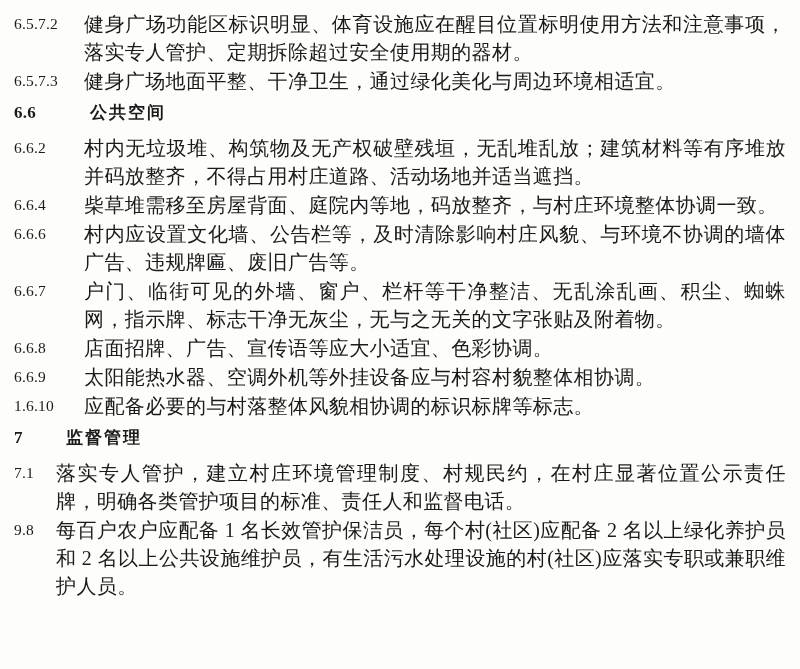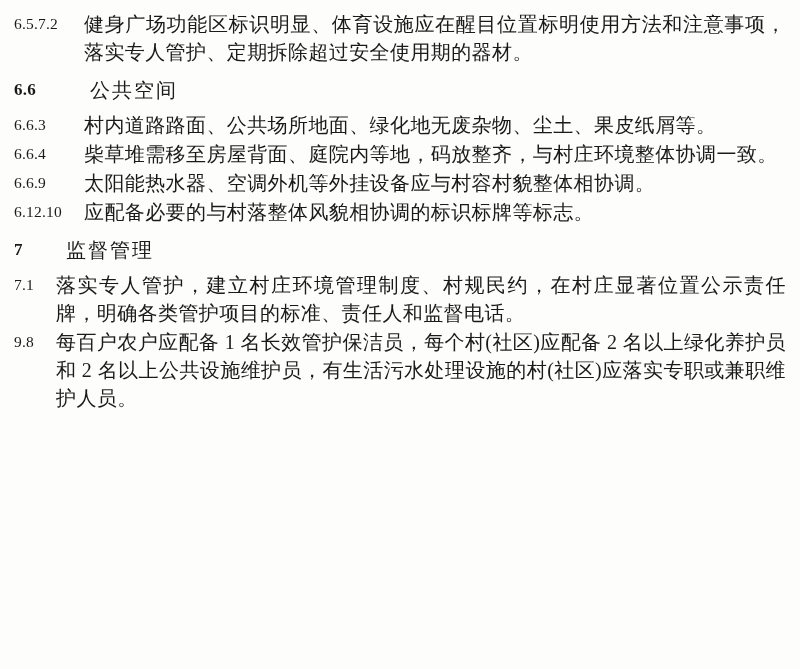--- a/index.html
+++ b/index.html
@@ -38,66 +38,82 @@
     flex: 1 1 auto;
     font-size: 20px;
     line-height: 28px;
     letter-spacing: 0.4px;
     text-align: justify;
     text-justify: inter-ideograph;
   }
   .heading {
     display: flex;
     align-items: flex-start;
-    margin-top: 9px;
+    margin-top: 3px;
     margin-bottom: 6px;
   }
   .heading .num {
     font-size: 17px;
     font-weight: bold;
     line-height: 30px;
     padding-right: 14px;
   }
   .heading .txt {
-    font-size: 20px;
-    font-weight: normal;
+    font-size: 17px;
+    font-weight: bold;
     line-height: 30px;
     letter-spacing: 2px;
   }
   .heading-1 .num { padding-right: 18px; }
   .sec6 .num { min-width: 62px; }
   .sec7 .num { min-width: 34px; }
 </style>
 </head>
 <body>
 
 <div class="page">
   <div id="content">
       <div class="block sec6">
         <div class="num">6.5.7.2</div>
         <div class="txt">健身广场功能区标识明显、体育设施应在醒目位置标明使用方法和注意事项，落实专人管护、定期拆除超过安全使用期的器材。</div>
       </div>
+      <div class="block sec6">
+        <div class="num">6.5.7.3</div>
+        <div class="txt">健身广场地面平整、干净卫生，通过绿化美化与周边环境相适宜。</div>
+      </div>
       <div class="heading sec6">
         <div class="num">6.6</div>
         <div class="txt">公共空间</div>
       </div>
       <div class="block sec6">
-        <div class="num">6.6.3</div>
-        <div class="txt">村内道路路面、公共场所地面、绿化地无废杂物、尘土、果皮纸屑等。</div>
+        <div class="num">6.6.2</div>
+        <div class="txt">村内无垃圾堆、构筑物及无产权破壁残垣，无乱堆乱放；建筑材料等有序堆放并码放整齐，不得占用村庄道路、活动场地并适当遮挡。</div>
       </div>
       <div class="block sec6">
         <div class="num">6.6.4</div>
         <div class="txt">柴草堆需移至房屋背面、庭院内等地，码放整齐，与村庄环境整体协调一致。</div>
       </div>
       <div class="block sec6">
+        <div class="num">6.6.6</div>
+        <div class="txt">村内应设置文化墙、公告栏等，及时清除影响村庄风貌、与环境不协调的墙体广告、违规牌匾、废旧广告等。</div>
+      </div>
+      <div class="block sec6">
+        <div class="num">6.6.7</div>
+        <div class="txt">户门、临街可见的外墙、窗户、栏杆等干净整洁、无乱涂乱画、积尘、蜘蛛网，指示牌、标志干净无灰尘，无与之无关的文字张贴及附着物。</div>
+      </div>
+      <div class="block sec6">
+        <div class="num">6.6.8</div>
+        <div class="txt">店面招牌、广告、宣传语等应大小适宜、色彩协调。</div>
+      </div>
+      <div class="block sec6">
         <div class="num">6.6.9</div>
         <div class="txt">太阳能热水器、空调外机等外挂设备应与村容村貌整体相协调。</div>
       </div>
       <div class="block sec6">
-        <div class="num">6.12.10</div>
+        <div class="num">1.6.10</div>
         <div class="txt">应配备必要的与村落整体风貌相协调的标识标牌等标志。</div>
       </div>
       <div class="heading sec7 heading-1">
         <div class="num">7</div>
         <div class="txt">监督管理</div>
       </div>
       <div class="block sec7">
         <div class="num">7.1</div>
         <div class="txt">落实专人管护，建立村庄环境管理制度、村规民约，在村庄显著位置公示责任牌，明确各类管护项目的标准、责任人和监督电话。</div>
       </div>

